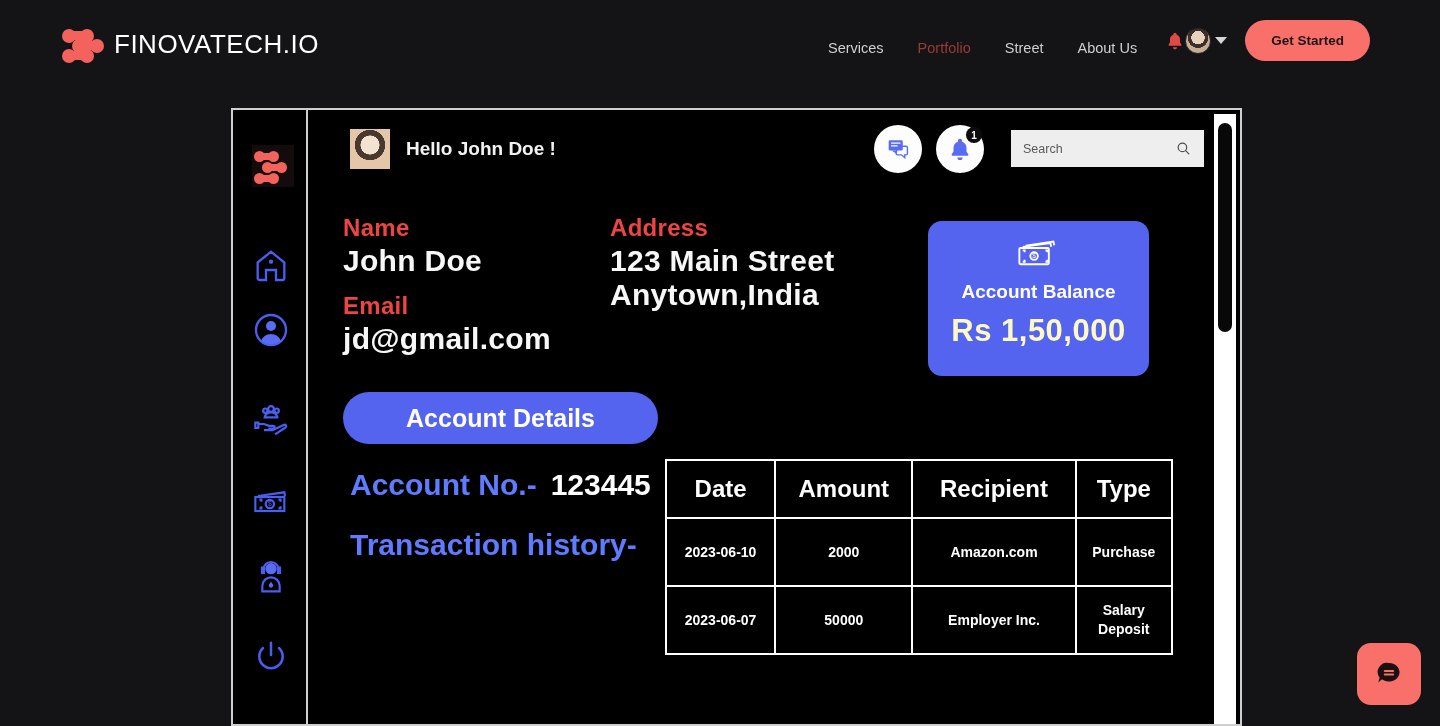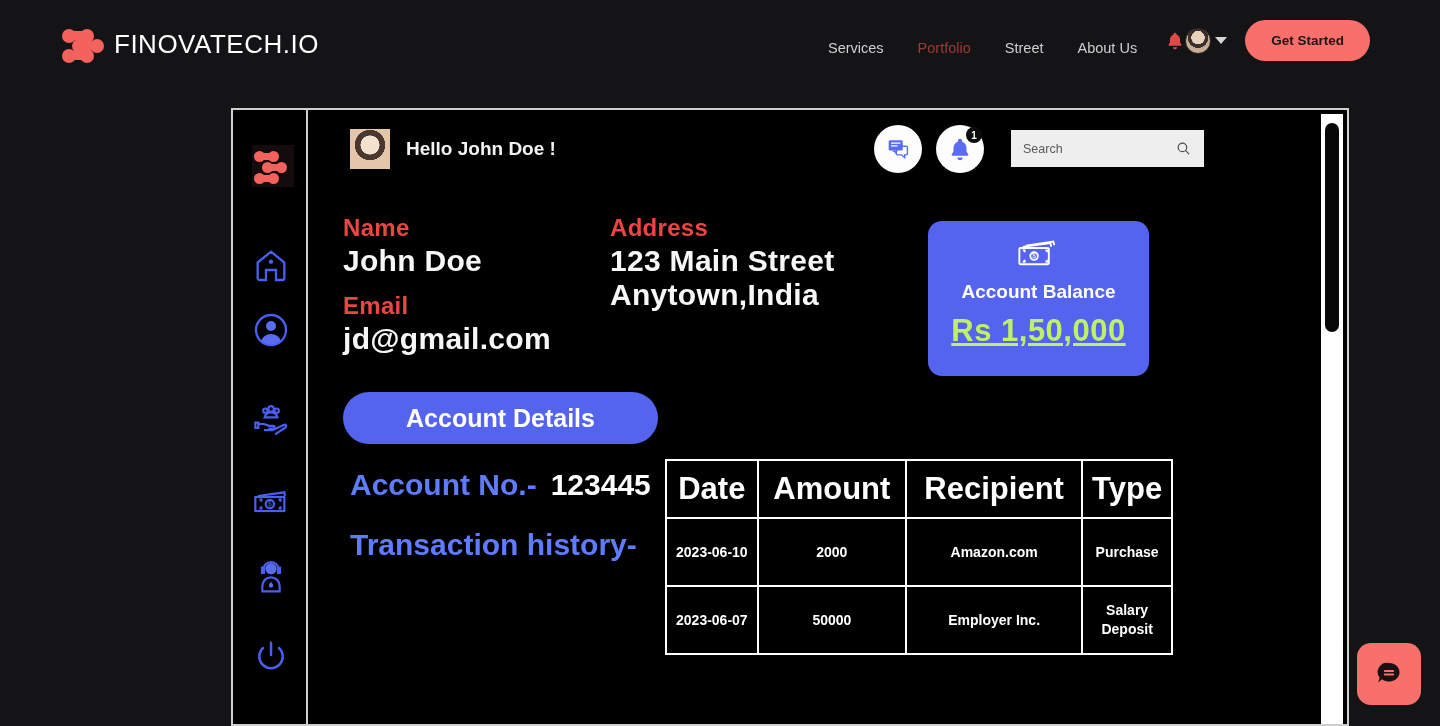--- a/index.html
+++ b/index.html
@@ -62,21 +62,21 @@
   #get-started-button {
     margin-left: 18px; background: #f9706b; color: #1d1416;
     border: none; border-radius: 24px; padding: 13px 26px;
     font-size: 13.5px; font-weight: bold; cursor: pointer;
     font-family: "Liberation Sans", sans-serif; white-space: nowrap;
   }
 
   
   #dashboard-panel {
     position: absolute; left: 231px; top: 108px;
-    width: 1118px; height: 618px;
+    width: 1011px; height: 618px;
     background: #000000;
     border: 2px solid #cfcfcf;
     overflow: hidden;
   }
 
   
   #dash-sidebar {
     position: absolute; left: 0; top: 0; width: 75px; height: 100%;
     border-right: 2px solid #cfcfcf; background: #000;
   }
@@ -154,21 +154,21 @@
   .field-label { margin-bottom: 2px; }
 
   #balance-card {
     position: absolute; left: 618px; top: 111px;
     width: 221px; height: 155px; border-radius: 14px;
     background: #5564ef; display: flex; flex-direction: column;
     align-items: center; padding-top: 16px;
   }
   #balance-icon { width: 46px; height: 34px; }
   #balance-title { color: #fff; font-size: 19px; font-weight: bold; margin-top: 10px; }
-  #balance-amount { color: #bef264; font-size: 31px; font-weight: bold; margin-top: 10px; letter-spacing: .5px; text-decoration: underline; }
+  #balance-amount { color: #fef9c3; font-size: 31px; font-weight: bold; margin-top: 10px; letter-spacing: .5px; }
 
   #account-details-button {
     position: absolute; left: 33px; top: 282px;
     width: 315px; height: 52px; border-radius: 26px;
     background: #5564ef; border: none; cursor: pointer;
     color: #ffffff; font-size: 25px; font-weight: bold;
     font-family: "Liberation Sans", sans-serif;
   }
 
   #account-no-row {
@@ -182,21 +182,21 @@
     color: #5f7bff; font-size: 30px; font-weight: bold; white-space: nowrap;
   }
 
   #transactions-table {
     position: absolute; left: 355px; top: 349px;
     width: 508px; border-collapse: collapse; background: #000;
   }
   #transactions-table th, #transactions-table td {
     border: 2px solid #ffffff; text-align: center; color: #ffffff;
   }
-  #transactions-table th { font-size: 31px; font-weight: bold; height: 58px; margin-left: 26px; }
+  #transactions-table th { font-size: 24px; font-weight: bold; height: 58px; margin-left: 26px; }
   #transactions-table td { font-size: 14px; font-weight: bold; height: 68px; line-height: 1.35; }
 
   #dash-scrollbar-track {
     position: absolute; right: 4px; top: 4px;
     width: 22px; height: 610px; background: #ffffff;
   }
   #dash-scrollbar-thumb {
     position: absolute; left: 4px; top: 9px;
     width: 14px; height: 209px; border-radius: 8px; background: #080808;
     cursor: pointer;

